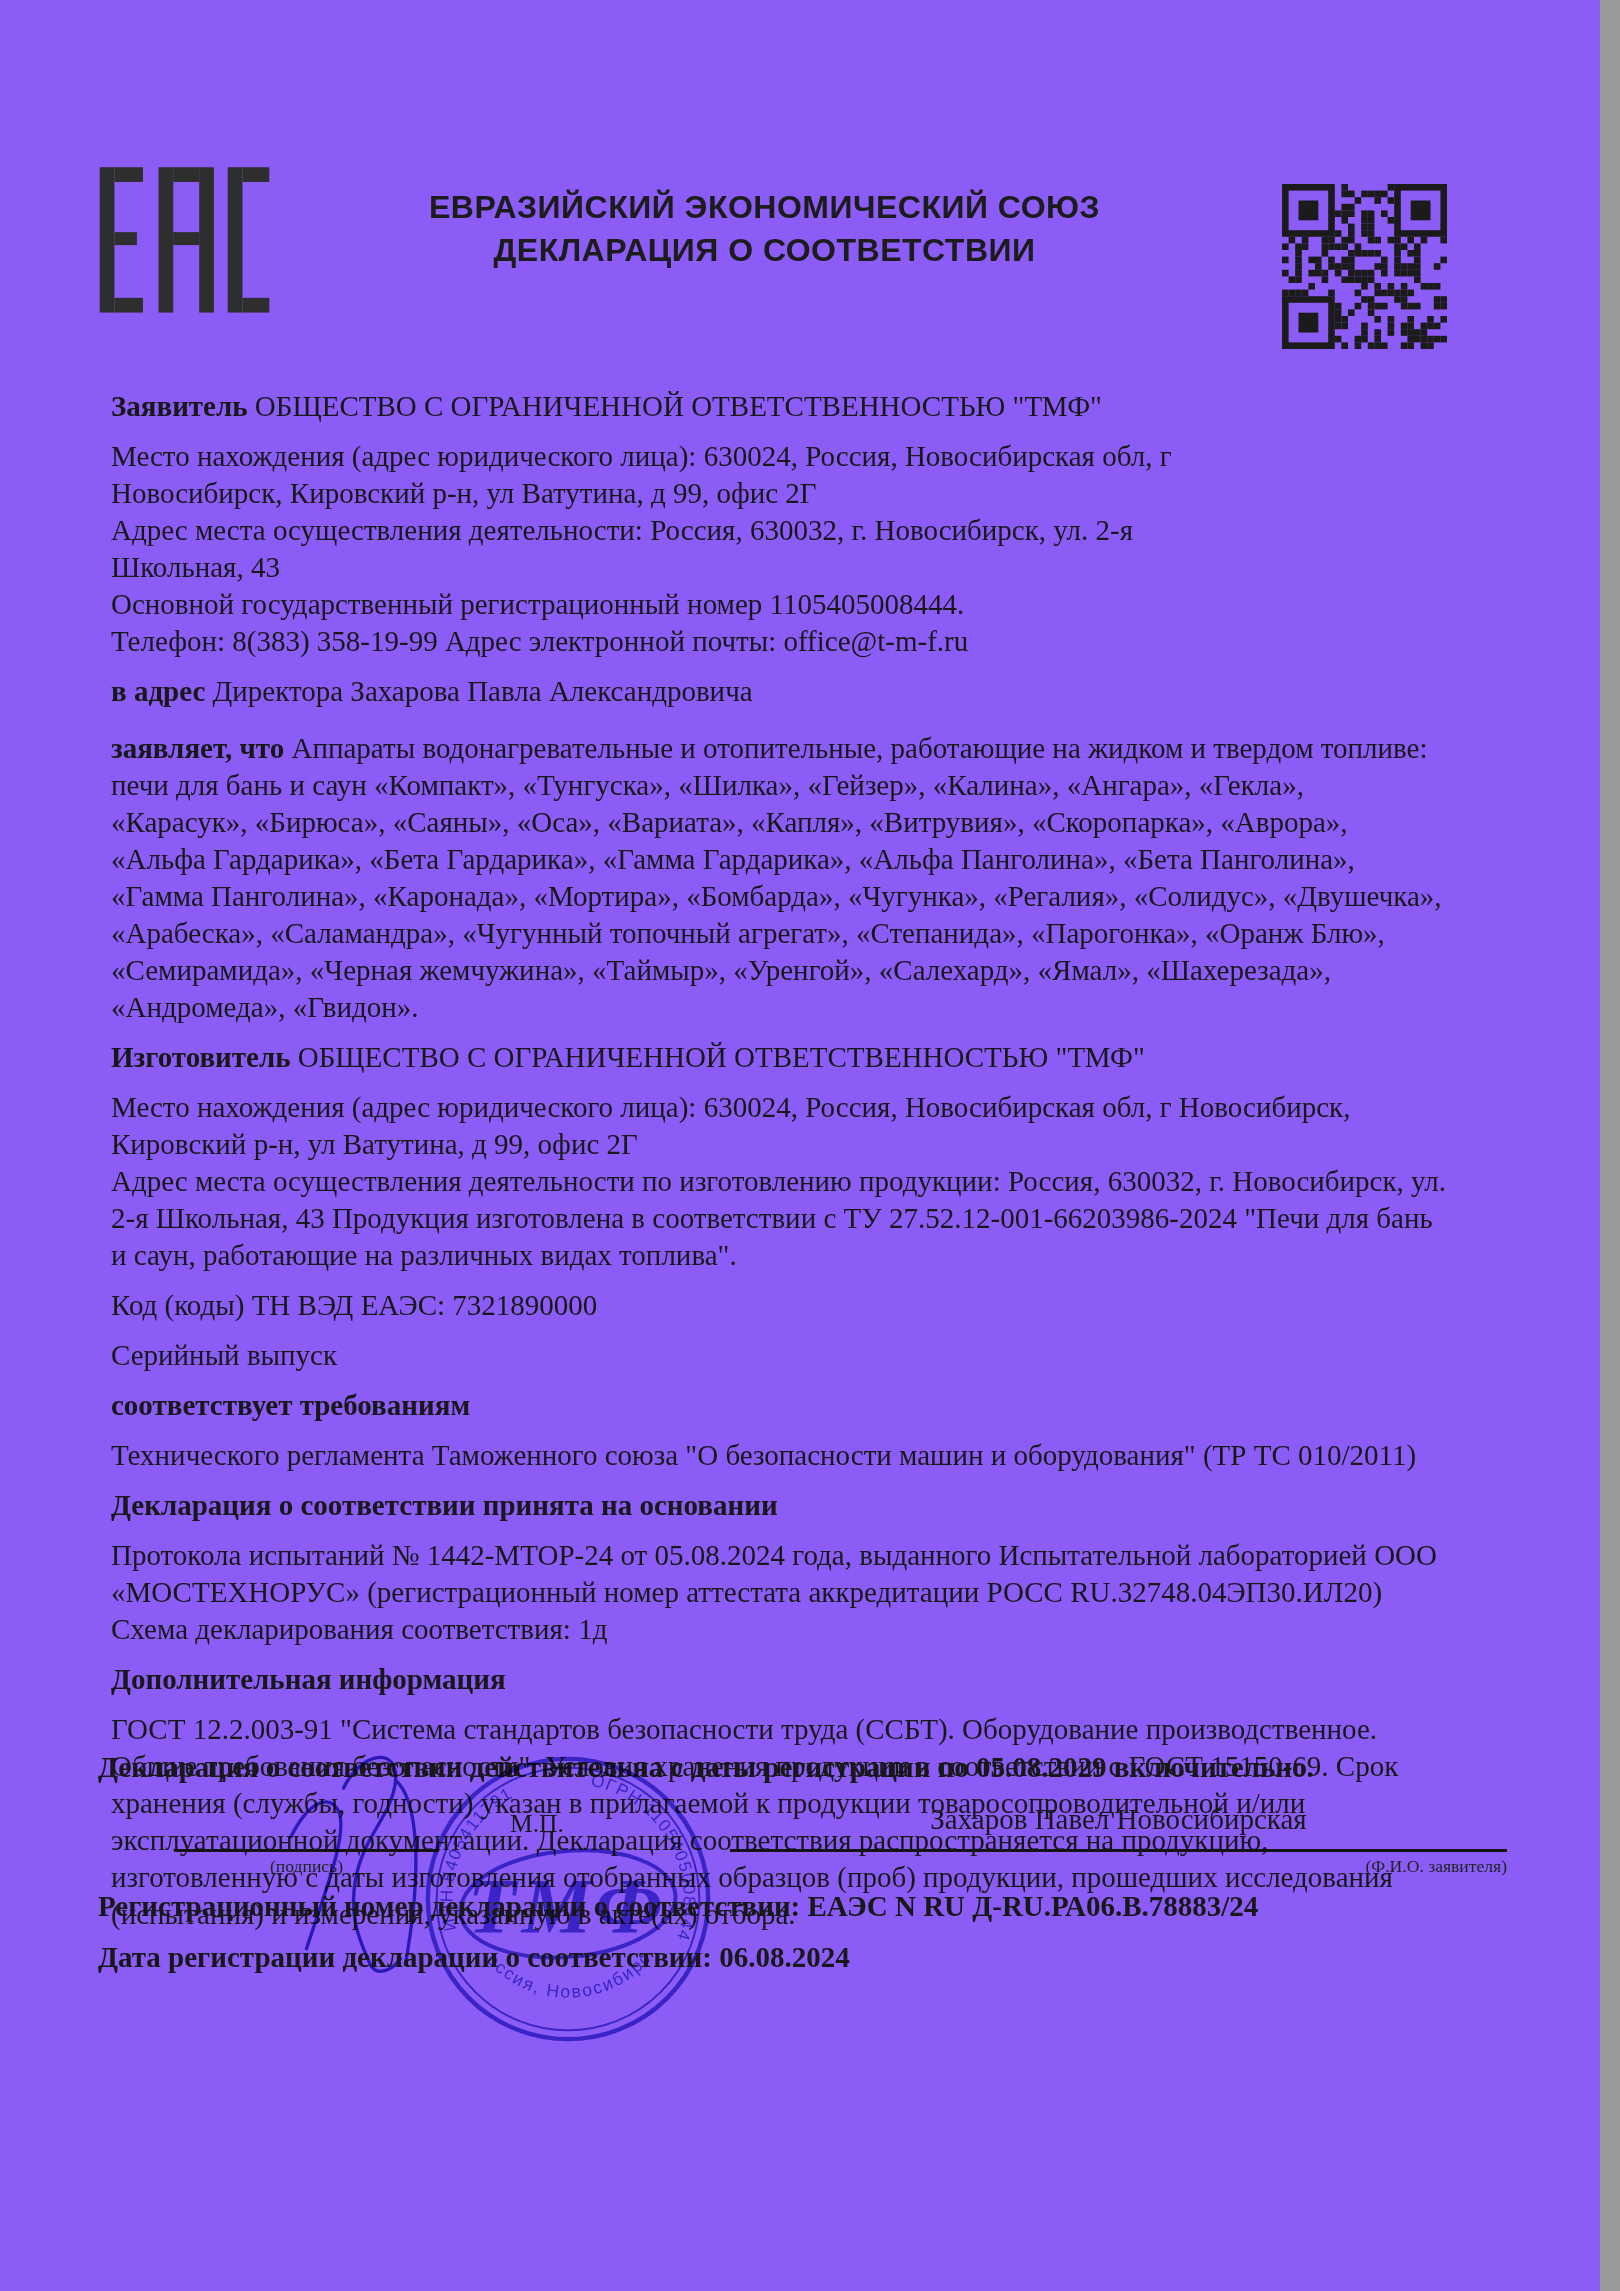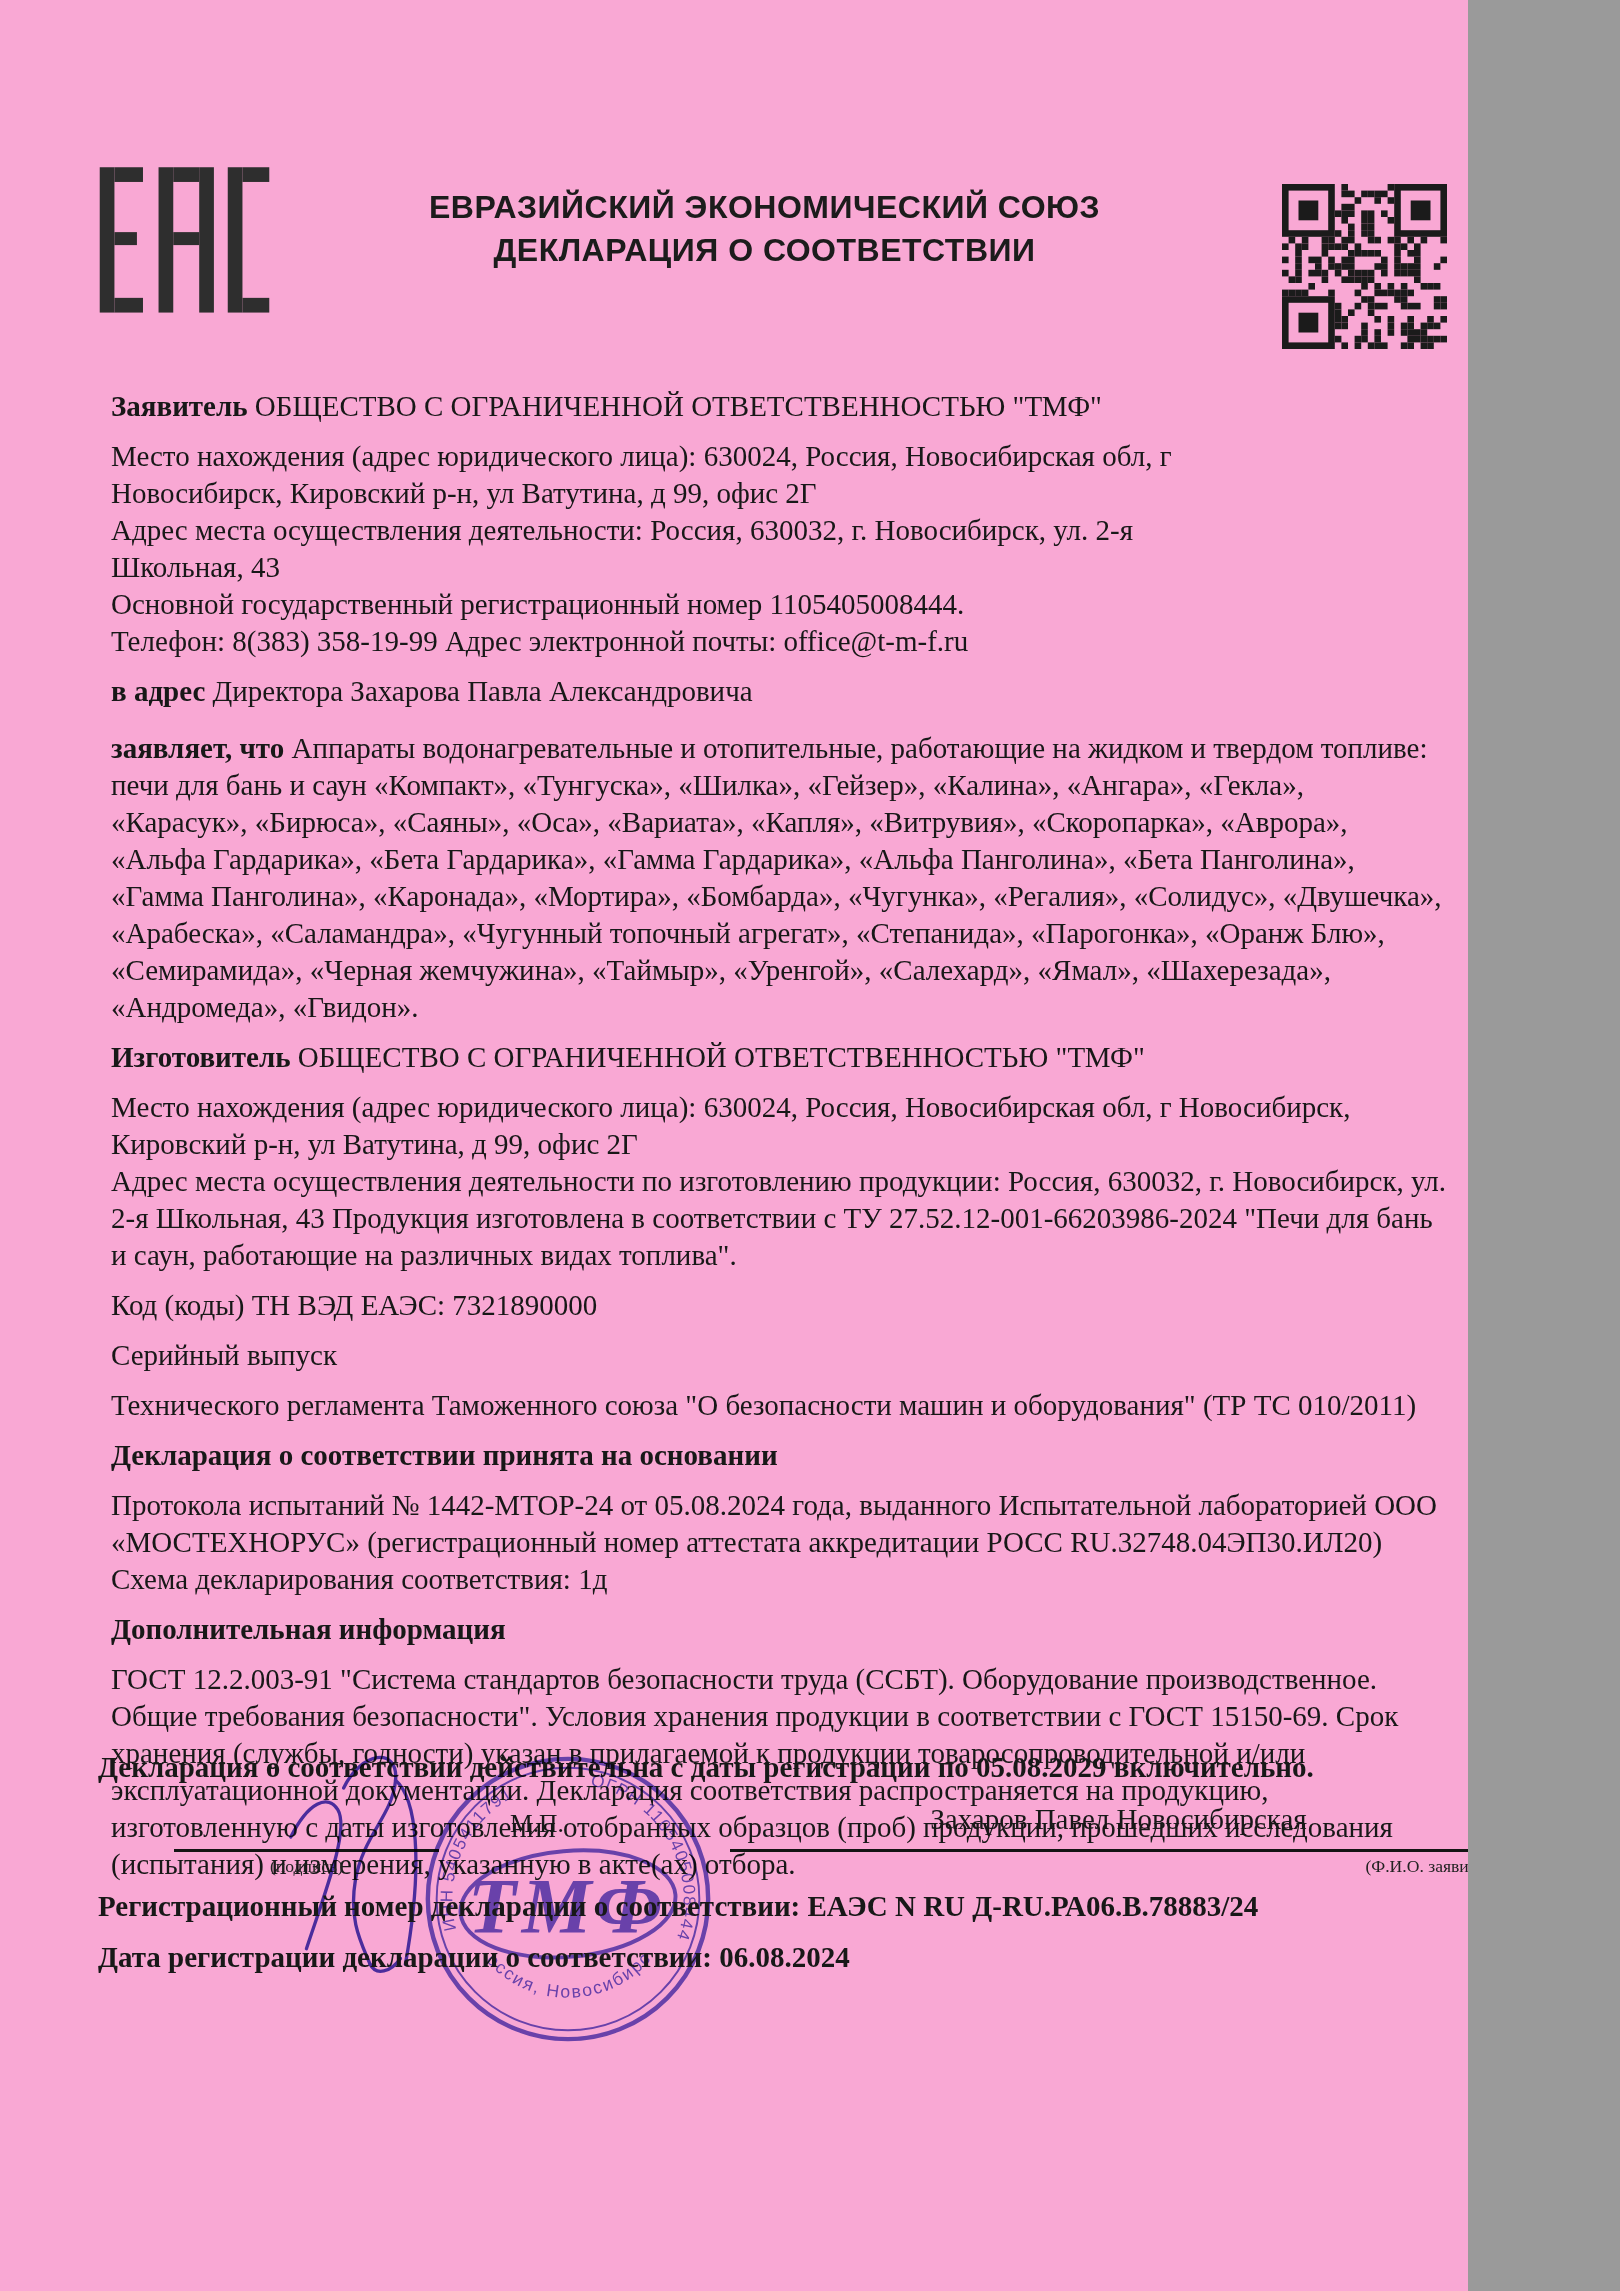--- a/index.html
+++ b/index.html
@@ -1,19 +1,19 @@
 <!DOCTYPE html>
 <html><head>
 <meta charset="utf-8">
 <style>
   html,body{margin:0;padding:0;background:#9a9a9a;}
   .page{
     position:relative;
-    width:1468px;height:2292px;
-    background:#f9a8d4;
+    width:1600px;height:2292px;
+    background:#8b5cf6;
     font-family:"Liberation Serif", serif;
     color:#181818;
     overflow:hidden;
   }
   
   .eac-logo{position:absolute;left:98px;top:160px;width:173px;height:165px;}
   .doc-title{
     position:absolute;left:294px;top:186px;width:941px;
     text-align:center;
     font-family:"Liberation Sans", sans-serif;
@@ -317,20 +317,21 @@
     <p class="g4">Место нахождения (адрес юридического лица): 630024, Россия, Новосибирская обл, г Новосибирск,
 Кировский р-н, ул Ватутина, д 99, офис 2Г
 Адрес места осуществления деятельности по изготовлению продукции: Россия, 630032, г. Новосибирск, ул.
 2-я Школьная, 43 Продукция изготовлена в соответствии с ТУ 27.52.12-001-66203986-2024 "Печи для бань
 и саун, работающие на различных видах топлива".</p>
 
     <p class="g4">Код (коды) ТН ВЭД ЕАЭС: 7321890000</p>
 
     <p class="g4">Серийный выпуск</p>
 
+    <p class="b">соответствует требованиям</p>
 
     <p class="g8">Технического регламента Таможенного союза "О безопасности машин и оборудования" (ТР ТС 010/2011)</p>
 
     <p class="b">Декларация о соответствии принята на основании</p>
 
     <p class="g10">Протокола испытаний № 1442-МТОР-24 от 05.08.2024 года, выданного Испытательной лабораторией ООО
 «МОСТЕХНОРУС» (регистрационный номер аттестата аккредитации РОСС RU.32748.04ЭП30.ИЛ20)
 Схема декларирования соответствия: 1д</p>
 
     <p class="b">Дополнительная информация</p>

